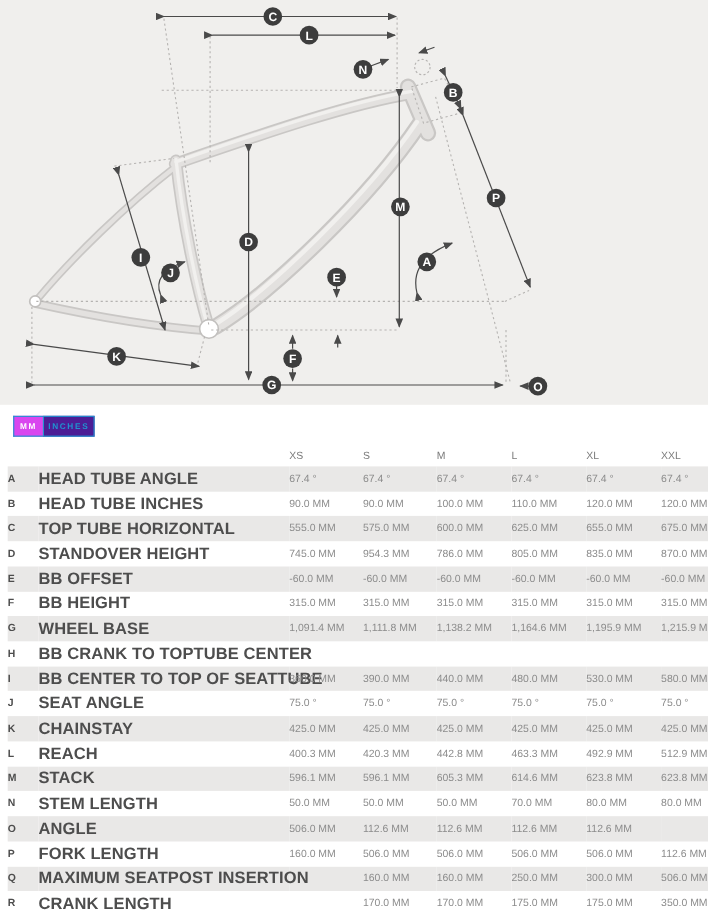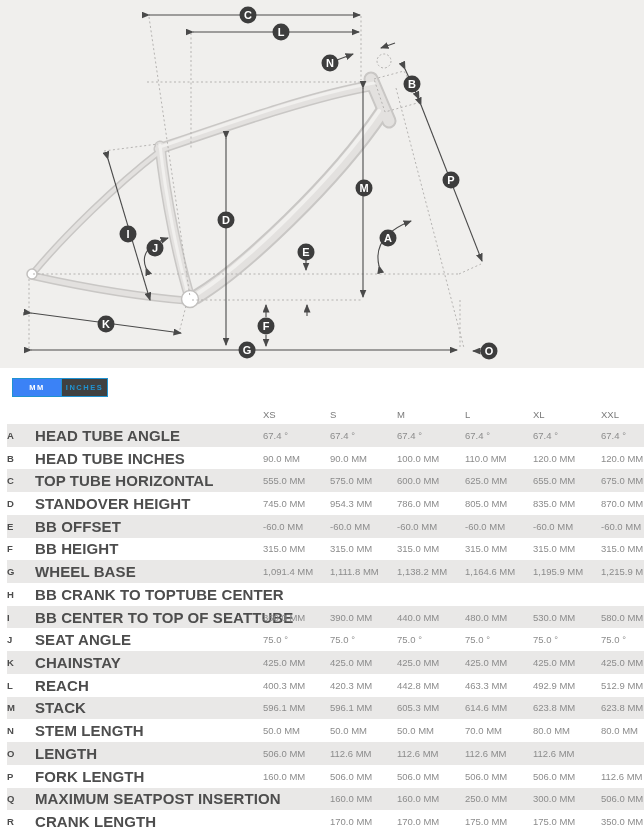--- a/index.html
+++ b/index.html
@@ -7,22 +7,22 @@
        font-family:"Liberation Sans",sans-serif;-webkit-font-smoothing:antialiased;}
 
   
   .diagram{position:absolute;left:0;top:0;width:644px;height:368px;background:#f0efed;}
   .diagram svg{display:block;}
 
   
   .unit-toggle{position:absolute;left:12px;top:378px;height:19px;display:flex;}
   .unit-toggle .seg{box-sizing:border-box;height:19px;display:flex;align-items:center;justify-content:center;
       font-family:"Liberation Sans",sans-serif;font-size:7.5px;font-weight:bold;letter-spacing:1.5px;
-      border:1px solid #2092d0;cursor:pointer;padding:0;background:#404040;}
-  .unit-toggle .seg.mm{width:49px;background:#3b82f6;color:#fff;border-right:none;}
+      border:1px solid #2092d0;cursor:pointer;padding:0;background:#4c1d95;}
+  .unit-toggle .seg.mm{width:27px;background:#d946ef;color:#fff;border-right:none;}
   .unit-toggle .seg.inches{width:47px;color:#2092d0;}
 
   
   table.geo{position:absolute;left:7px;top:404px;width:637px;border-collapse:collapse;table-layout:fixed;}
   table.geo th,table.geo td{padding:0;margin:0;white-space:nowrap;overflow:visible;vertical-align:middle;}
   table.geo thead tr{height:20px;}
   table.geo tbody tr{height:22.72px;}
   table.geo tbody tr.stripe{background:#e9e8e7;}
   th.size-h{font-size:9.5px;font-weight:normal;color:#7a7a7a;text-align:left;}
   td.letter{font-size:9.5px;font-weight:bold;color:#4d4d4d;padding-left:7px;}
@@ -336,21 +336,21 @@
         <td class="rowlabel">STEM LENGTH</td>
         <td class="val">50.0 MM</td>
         <td class="val">50.0 MM</td>
         <td class="val">50.0 MM</td>
         <td class="val">70.0 MM</td>
         <td class="val">80.0 MM</td>
         <td class="val">80.0 MM</td>
       </tr>
       <tr class="stripe">
         <td class="letter">O</td>
-        <td class="rowlabel">LENGTH</td>
+        <td class="rowlabel">ANGLE</td>
         <td class="val">506.0 MM</td>
         <td class="val">112.6 MM</td>
         <td class="val">112.6 MM</td>
         <td class="val">112.6 MM</td>
         <td class="val">112.6 MM</td>
         <td class="val"></td>
       </tr>
       <tr>
         <td class="letter">P</td>
         <td class="rowlabel">FORK LENGTH</td>

